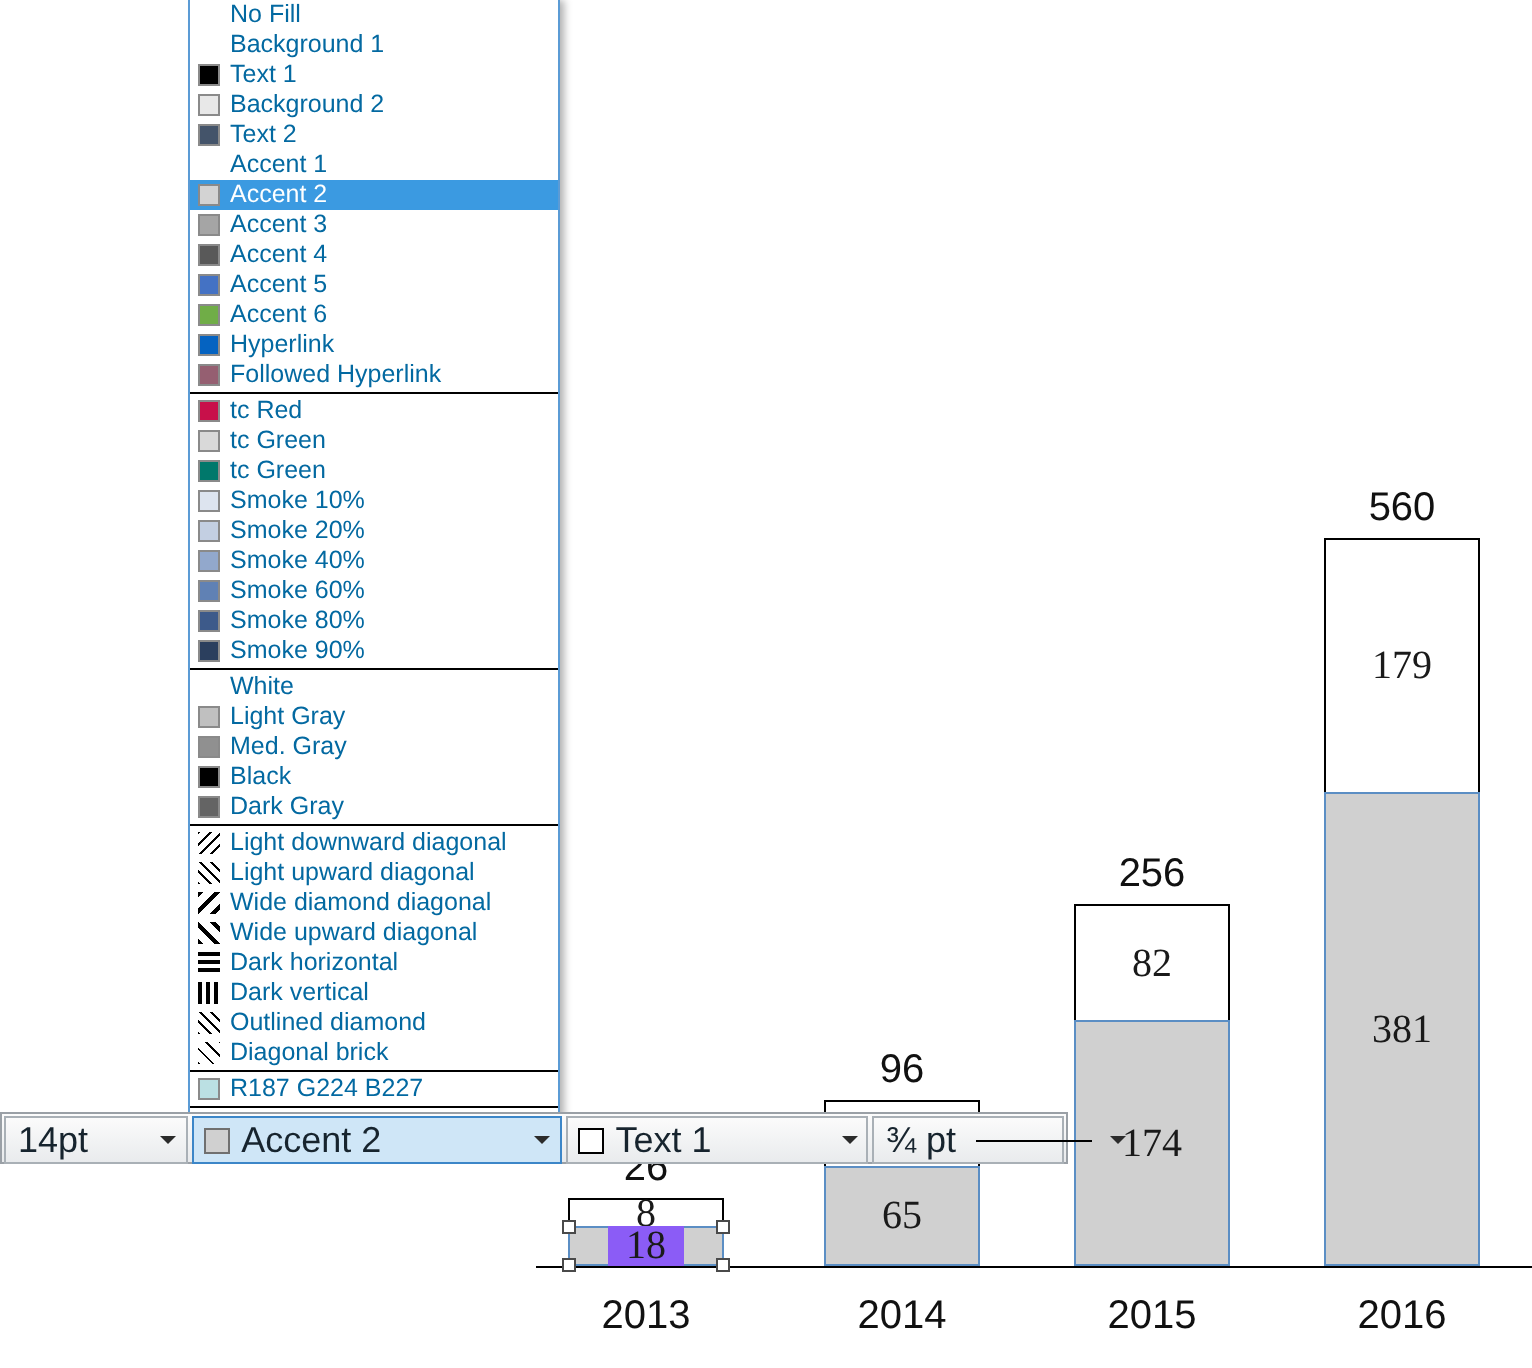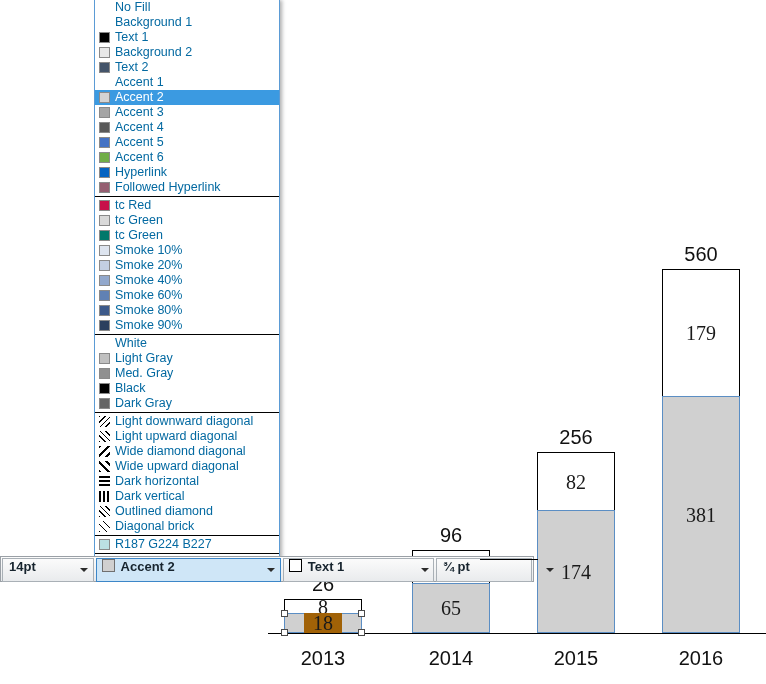--- a/index.html
+++ b/index.html
@@ -19,21 +19,21 @@
   .bargroup{position:absolute;bottom:51px;width:78px;}
   .seg{box-sizing:border-box;position:relative;width:100%;font-family:Liberation Serif, serif;}
   .seg-bottom{background:#d0d0d0;border:1.3px solid #5b8ec4;}
   .seg-top{background:#ffffff;border:1.2px solid #000000;border-bottom:none;}
   .seg-label{
     position:absolute;left:0;right:0;top:50%;transform:translateY(-50%);
     text-align:center;font-size:20px;color:#1a1a1a;line-height:1;
   }
   .seg-label.selected{
     display:inline-block;left:50%;transform:translate(-50%,-50%);
-    background:#a16207;padding:0 3px;
+    background:#8b5cf6;padding:0 3px;
   }
   .total-label{
     position:absolute;left:0;right:0;bottom:100%;margin-bottom:5px;
     text-align:center;font-size:20px;color:#111;line-height:1;
   }
   .cat-label{
     position:absolute;left:-12px;right:-12px;top:100%;margin-top:15px;
     text-align:center;font-size:20px;color:#111;line-height:1;
   }
   .sel-handle{
@@ -84,25 +84,25 @@
      border:none;}
 
   
   #toolbar{
     position:absolute;left:0;top:556px;width:534px;height:26px;
     background:linear-gradient(#fcfcfc,#e8eaec);
     border:1px solid #9aa0a6;box-sizing:border-box;z-index:60;
     display:flex;align-items:stretch;
   }
   .combo{
-    position:relative;display:flex;
+    position:relative;display:flex;align-items:center;
     box-sizing:border-box;height:100%;
     background:linear-gradient(#fbfbfb,#e9ebed);
     border:1px solid #a9b0b6;margin:1px 1px 1px 1px;
-    font-size:13px;color:#17242e;font-weight:bold;
+    font-size:18px;color:#17242e;
   }
   .combo.focused{
     background:#cfe6f7;border:1px solid #3c86c8;
   }
   .combo .ctext{padding:0 6px;white-space:nowrap;}
   .combo .cswatch{
     width:13px;height:13px;margin-left:5px;box-sizing:border-box;
     border:1.6px solid #000;background:#fff;flex:0 0 auto;
   }
   .combo .cswatch.gray{background:#d0d0d0;border:1.4px solid #707070;}

